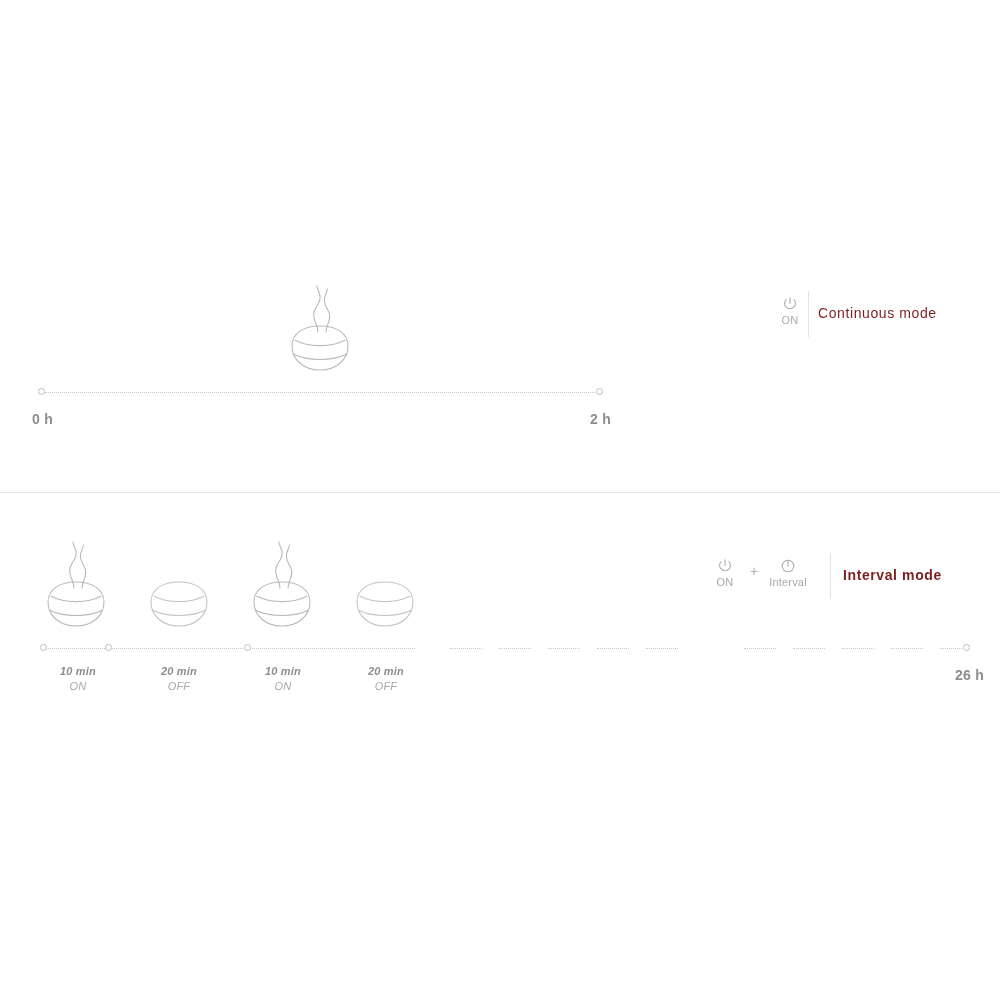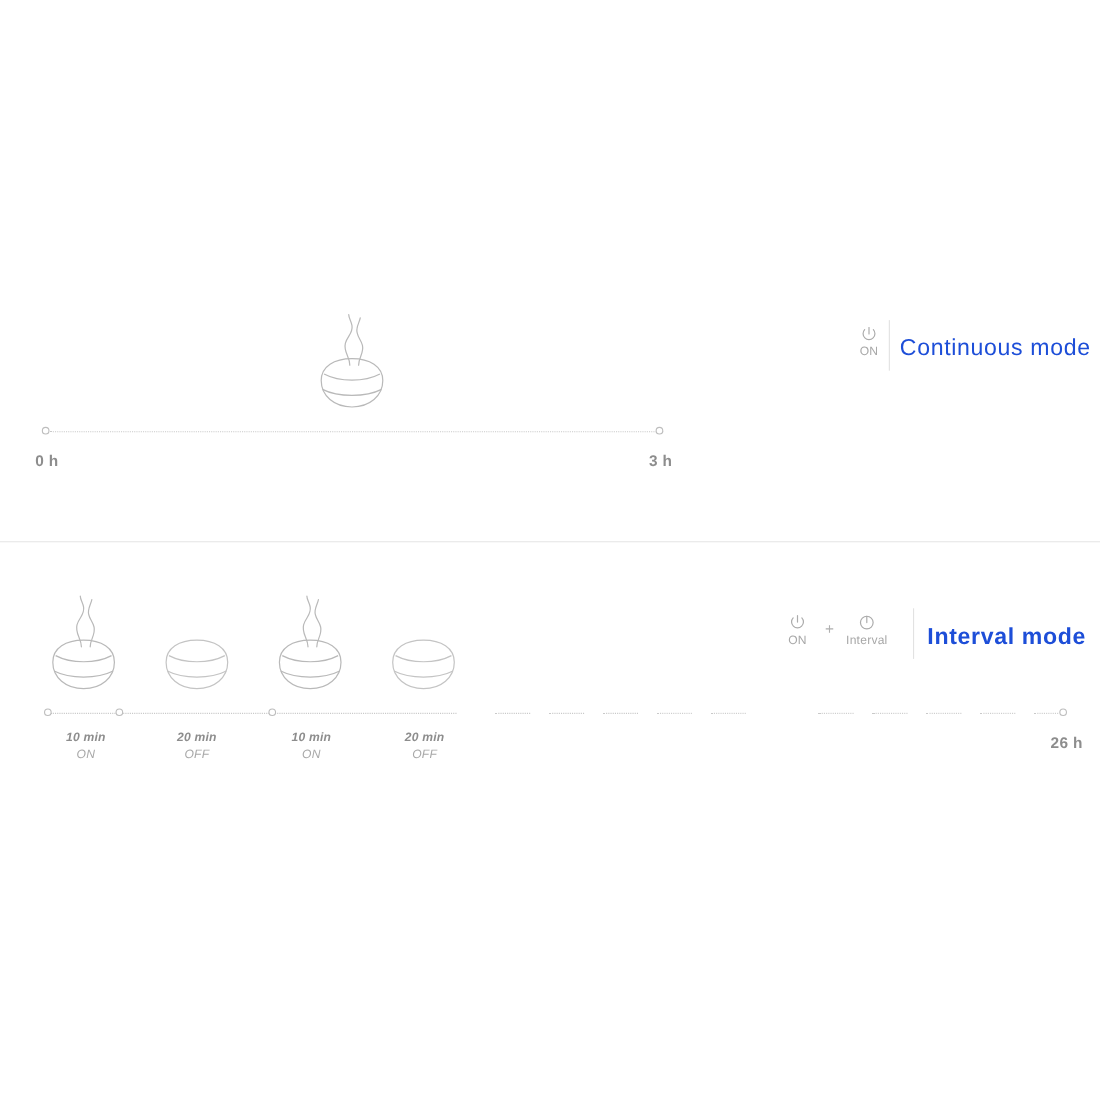--- a/index.html
+++ b/index.html
@@ -75,22 +75,22 @@
   .seg-label .state {
     display: block;
     font-size: 11px;
     color: #a8a8a8;
     letter-spacing: .2px;
   }
 
   
   .mode-title {
     position: absolute;
-    font-size: 21px;
-    color: #1d4ed8;
+    font-size: 14px;
+    color: #7f1d1d;
     letter-spacing: .6px;
     white-space: nowrap;
   }
   .legend-item {
     position: absolute;
     text-align: center;
     width: 60px;
   }
   .legend-item .cap {
     display: block;
@@ -127,21 +127,21 @@
         <path d="M5.2 70 C12 73.5 20.5 75.5 32 75.5 C43.5 75.5 52 73.5 58.8 70"></path>
         <path d="M6.6 56 C13.4 59.6 21.4 61.6 32 61.6 C42.6 61.6 50.6 59.6 57.4 56"></path>
       </svg>
     </div>
 
     <div class="track" style="left:45px;top:392px;width:558px;"></div>
     <div class="dot" style="left:38px;top:388px;"></div>
     <div class="dot" style="left:596px;top:388px;"></div>
 
     <div class="tick-label" style="left:32px;top:411px;">0 h</div>
-    <div class="tick-label" style="left:590px;top:411px;">3 h</div>
+    <div class="tick-label" style="left:590px;top:411px;">2 h</div>
 
     <div class="abs" style="left:760px;top:295px;">
       <div class="legend-item" style="left:0;top:0;">
         <svg width="18" height="18" viewBox="0 0 20 20" fill="none" stroke="#ababab" stroke-width="1.2" style="margin:0 auto;">
           <path d="M10 3 V 9.5" stroke-linecap="round"></path>
           <path d="M5.6 5.2 A 6 6 0 1 0 14.4 5.2" stroke-linecap="round"></path>
         </svg>
         <span class="cap">ON</span>
       </div>
       <div class="legend-sep" style="left:48px;top:-4px;height:46px;"></div>

